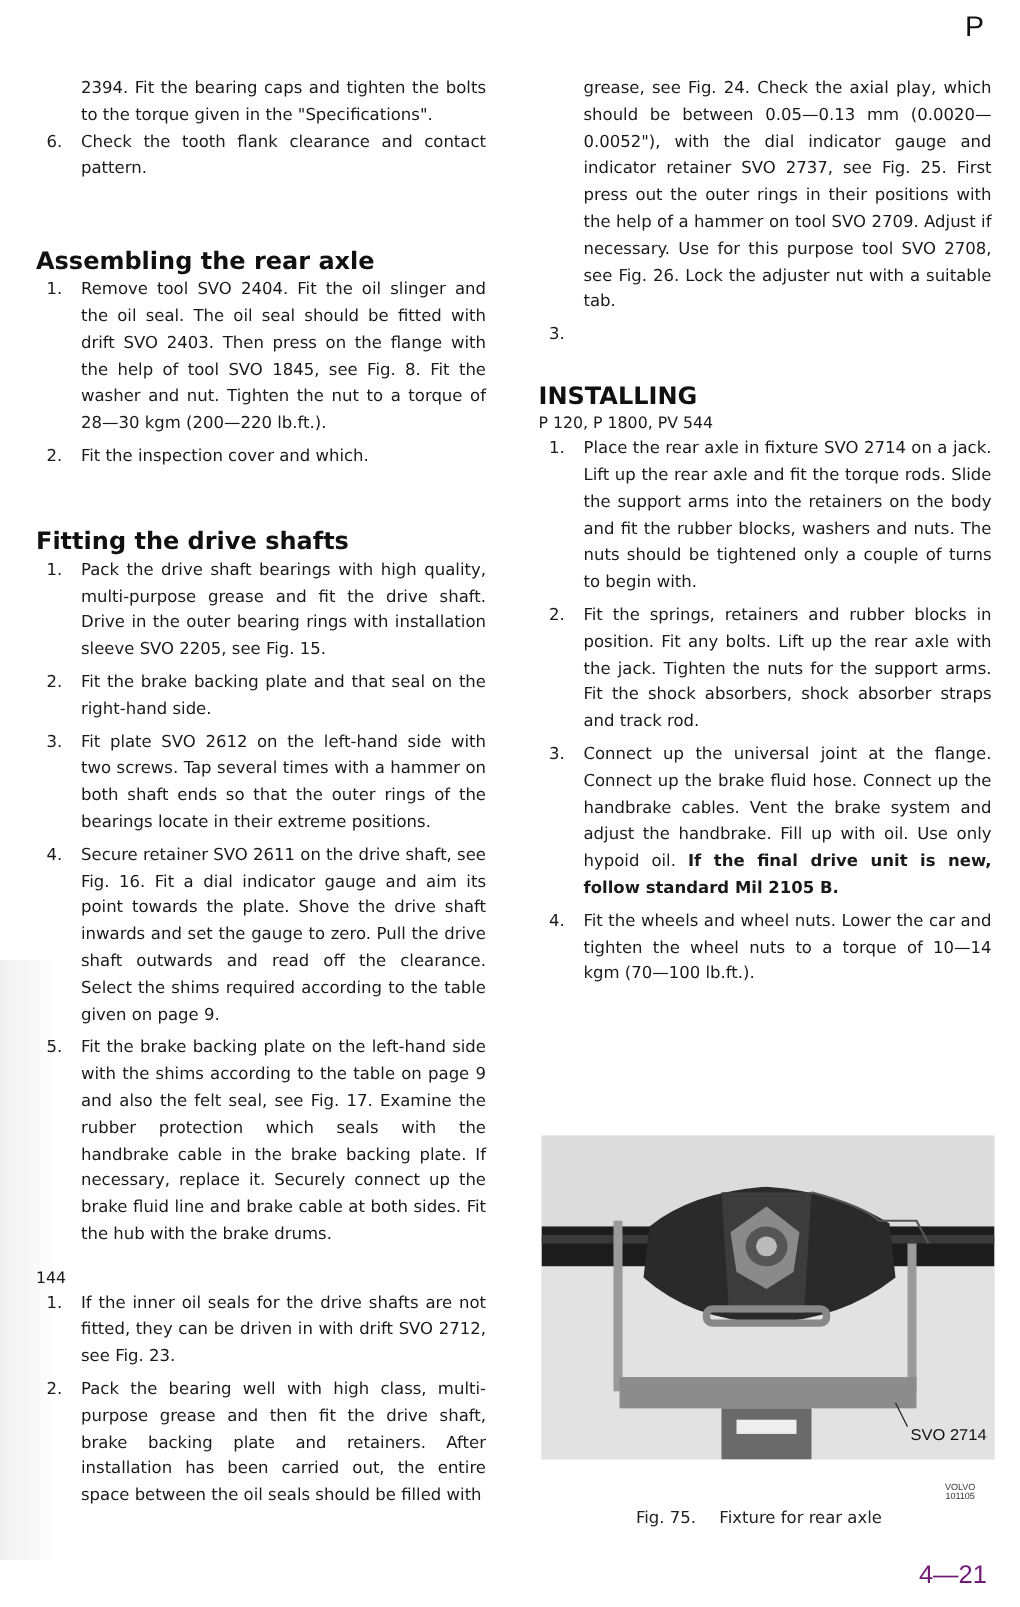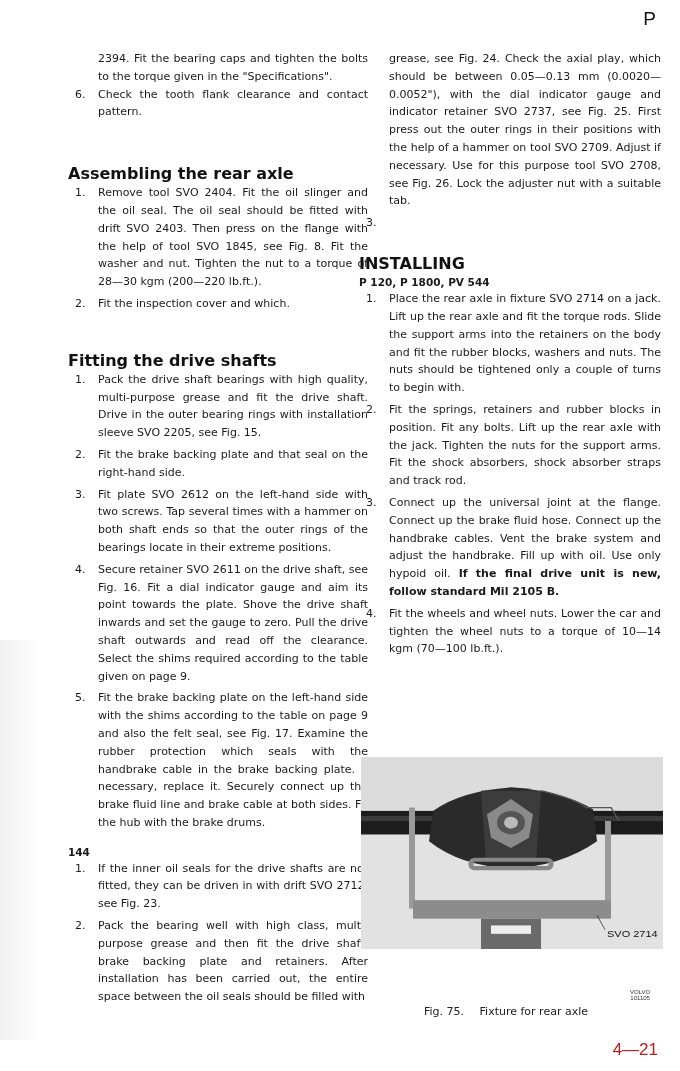--- a/index.html
+++ b/index.html
@@ -6,44 +6,44 @@
   body {
     width: 680px; height: 1071px; background: #ffffff; position: relative; overflow: hidden;
     font-family: "DejaVu Sans", sans-serif; color: #1a1a1a;
   }
   .page { position: absolute; inset: 0; }
   .corner-letter {
     position: absolute; top: 8px; right: 24px; font-size: 19px; color: #111;
     font-family: "Liberation Sans", sans-serif;
   }
   .col { position: absolute; font-size: 11px; line-height: 17.8px; text-align: justify; }
-  .col.left { left: 24px; top: 50px; width: 300px; margin-left: 44px; }
+  .col.left { left: 24px; top: 50px; width: 300px; }
   .col.right { left: 359px; top: 50px; width: 302px; }
   .para { margin: 0; padding-left: 30px; text-align: justify; }
   .item { position: relative; padding-left: 30px; margin: 0; text-align: justify; }
   .item .num { position: absolute; left: 7px; top: 0; }
   h2 { font-size: 16px; font-weight: bold; margin: 0; line-height: 20px; color: #111; }
-  .models { font-size: 10.5px; font-weight: bold; margin: 0; line-height: 16px; }
+  .models { font-size: 10.5px; font-weight: normal; margin: 0; line-height: 16px; }
   .strong { font-weight: bold; }
   .sp { height: 4px; }
   .figure {
-    position: absolute; left: 361px; top: 757px; width: 302px; height: 192px;
+    position: absolute; left: 361px; top: 757px; width: 302px; height: 216px;
     background: #e6e6e6;
   }
   .figure svg { width: 100%; height: 100%; display: block; }
   .fig-code {
     position: absolute; left: 630px; top: 989px; font-size: 6px; line-height: 6px; color: #333;
     text-align: center; font-family: "Liberation Sans", sans-serif;
   }
   .caption {
     position: absolute; left: 424px; top: 1005px; font-size: 11px; color: #222;
   }
   .caption .figno { margin-right: 12px; }
   .page-number {
-    position: absolute; right: 22px; top: 1040px; font-size: 17px; color: #b91c1c;
+    position: absolute; right: 22px; top: 1040px; font-size: 17px; color: #701a75;
     font-family: "Liberation Sans", sans-serif;
   }
   .shadow-left {
     position: absolute; left: 0; top: 640px; width: 40px; height: 400px;
     background: linear-gradient(to right, rgba(0,0,0,0.06), rgba(0,0,0,0));
   }
 </style>
 </head>
 <body>
 

